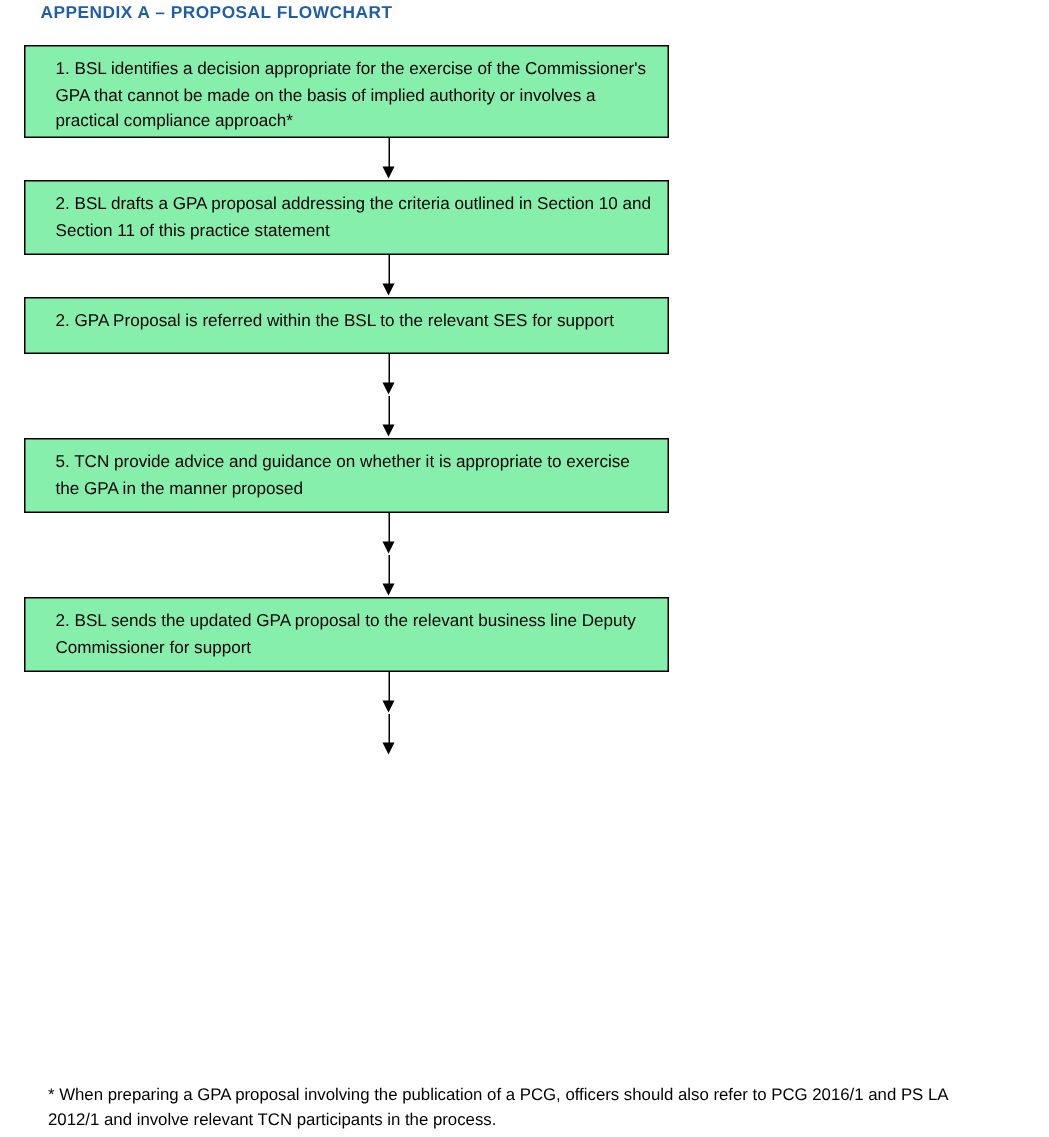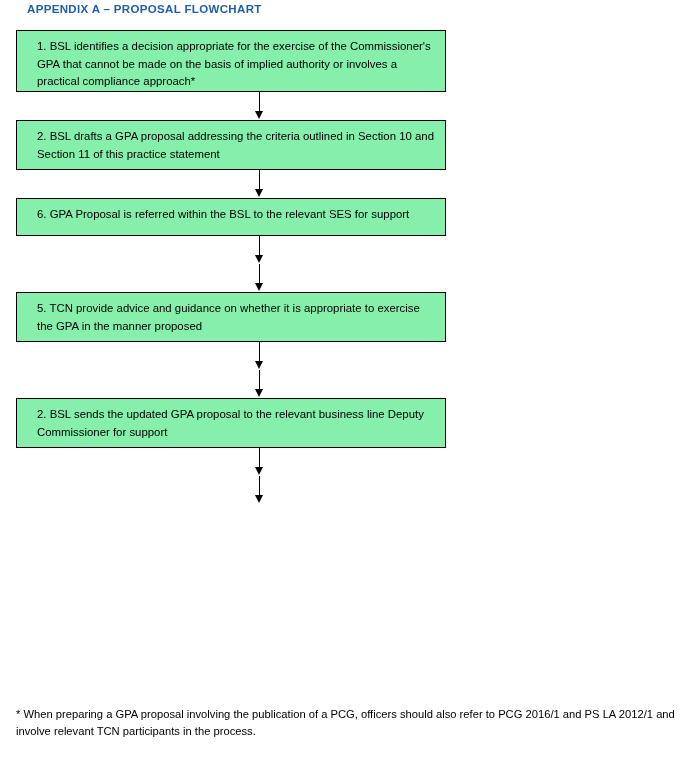--- a/index.html
+++ b/index.html
@@ -87,21 +87,21 @@
   
   .footnote {
     position: absolute;
     left: 16px;
     top: 706px;
     width: 668px;
     font-size: 11.2px;
     line-height: 17px;
     color: #000000;
   }
-  .footnote p { margin: 0; }
+  .footnote p { margin: 16px; }
 </style>
 </head>
 <body>
 
 <div id="page">
 
   <div class="page-title">APPENDIX A – PROPOSAL FLOWCHART</div>
 
   <div class="flow">
 
@@ -112,21 +112,21 @@
       <div class="head"></div>
     </div>
 
     <div class="flow-box h2">2. BSL drafts a GPA proposal addressing the criteria outlined in Section 10 and Section 11 of this practice statement</div>
 
     <div class="connector">
       <div class="stem"></div>
       <div class="head"></div>
     </div>
 
-    <div class="flow-box h1">6. GPA Proposal is referred within the BSL to the relevant SES for support</div>
+    <div class="flow-box h1">2. GPA Proposal is referred within the BSL to the relevant SES for support</div>
 
     <div class="connector">
       <div class="stem"></div>
       <div class="head"></div>
     </div>
 
 
     <div class="connector">
       <div class="stem"></div>
       <div class="head"></div>

